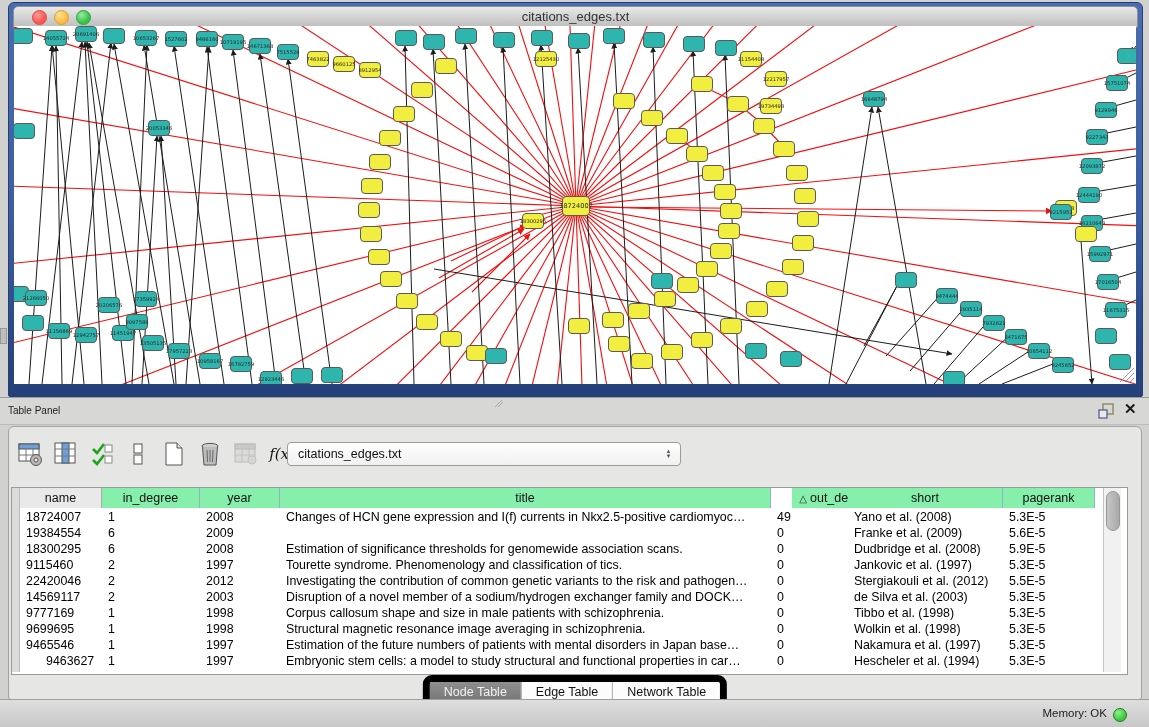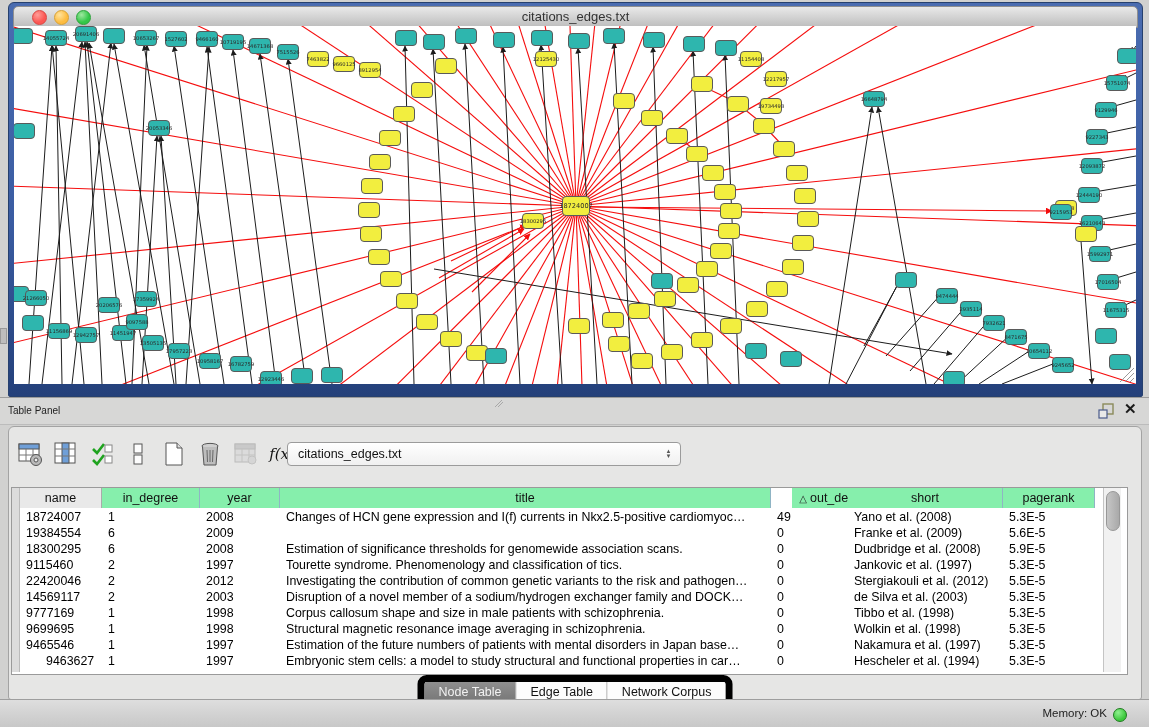--- a/index.html
+++ b/index.html
@@ -787,20 +787,20 @@
         </div>
       </div>
     <div id="tbl-scroll" class="abs">
       <div id="tbl-thumb" class="abs"></div>
     </div>
   </div>
 
   <div id="tab-bar" class="abs">
     <div class="seg sel">Node Table</div>
     <div class="seg">Edge Table</div>
-    <div class="seg">Network Corpus</div>
+    <div class="seg">Network Table</div>
   </div>
 </div>
 
 <div id="status-bar" class="abs">
   <div id="mem-label" class="abs">Memory: OK</div>
   <div id="mem-dot" class="abs"></div>
 </div>
 
 </body></html>

